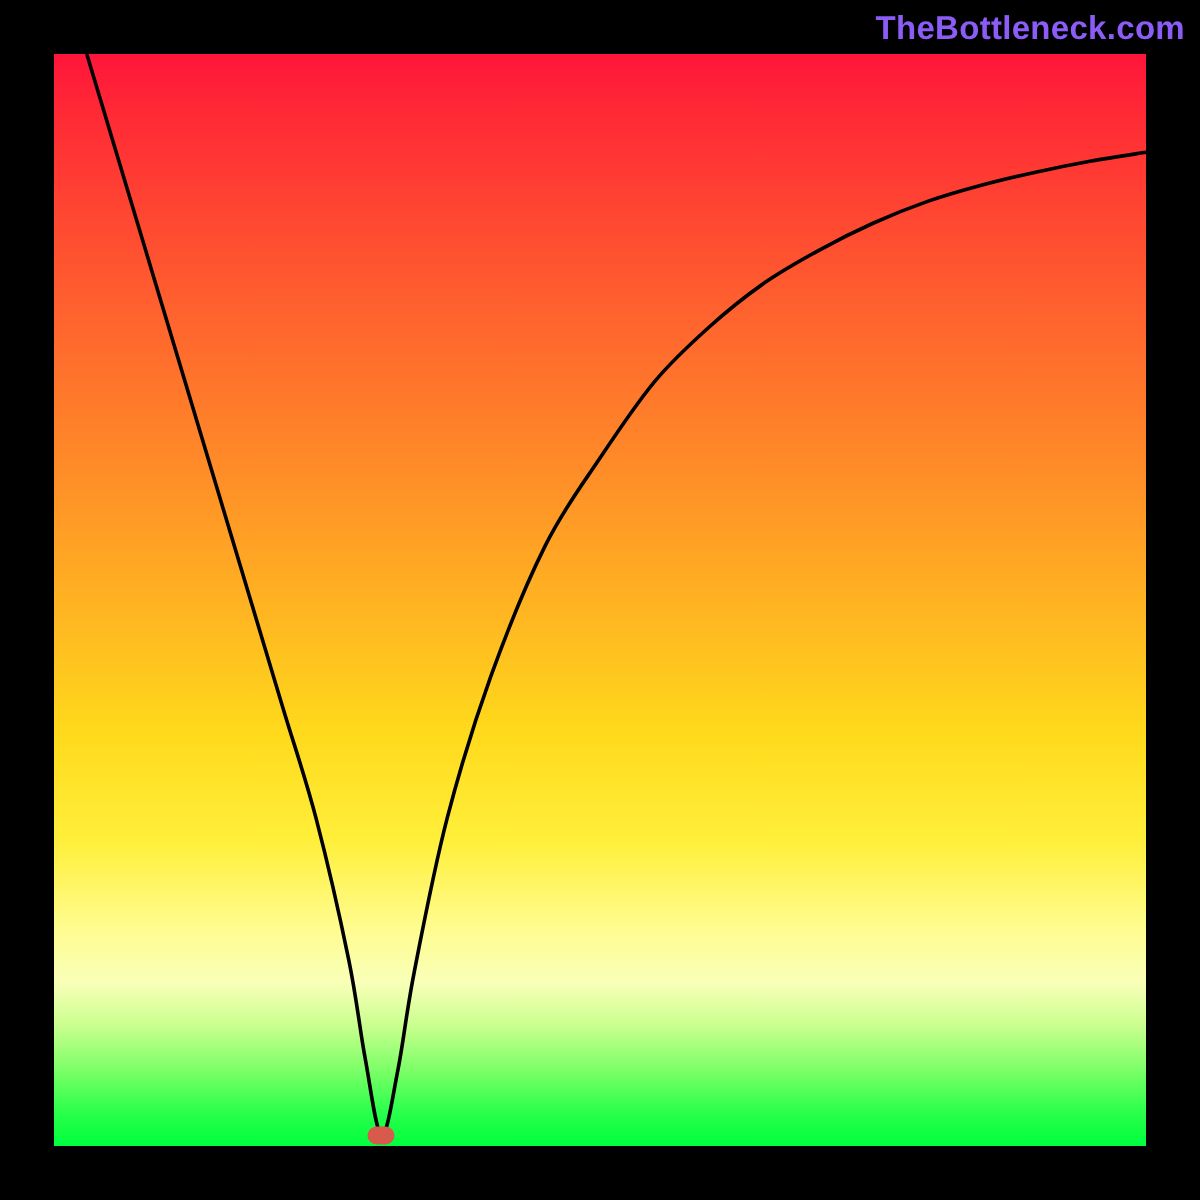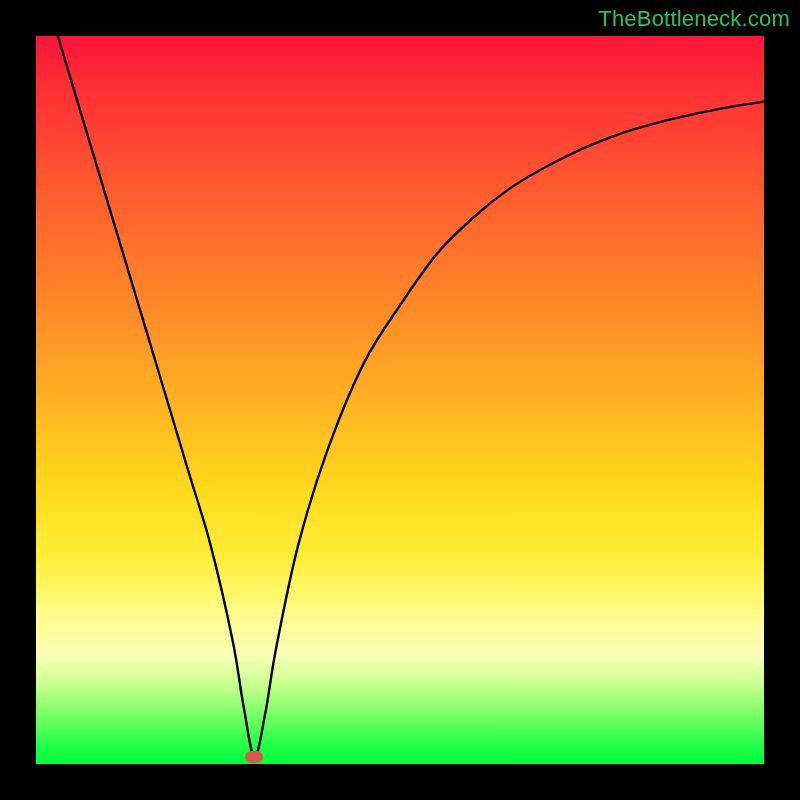--- a/index.html
+++ b/index.html
@@ -38,23 +38,23 @@
       #c9ff8e 89%,
       #7Dff68 93%,
       #28ff4a 97%,
       #00ff3e 100%
     );
   }
   .watermark {
     position: absolute;
     top: 6px;
     right: 10px;
-    color: #22c55e;
+    color: #8b5cf6;
     font-size: 22px;
-    font-weight: 400;
+    font-weight: 700;
     letter-spacing: 0.2px;
     user-select: none;
   }
   svg.curve {
     position: absolute;
     left: 0;
     top: 0;
     width: 728px;
     height: 728px;
     overflow: visible;

